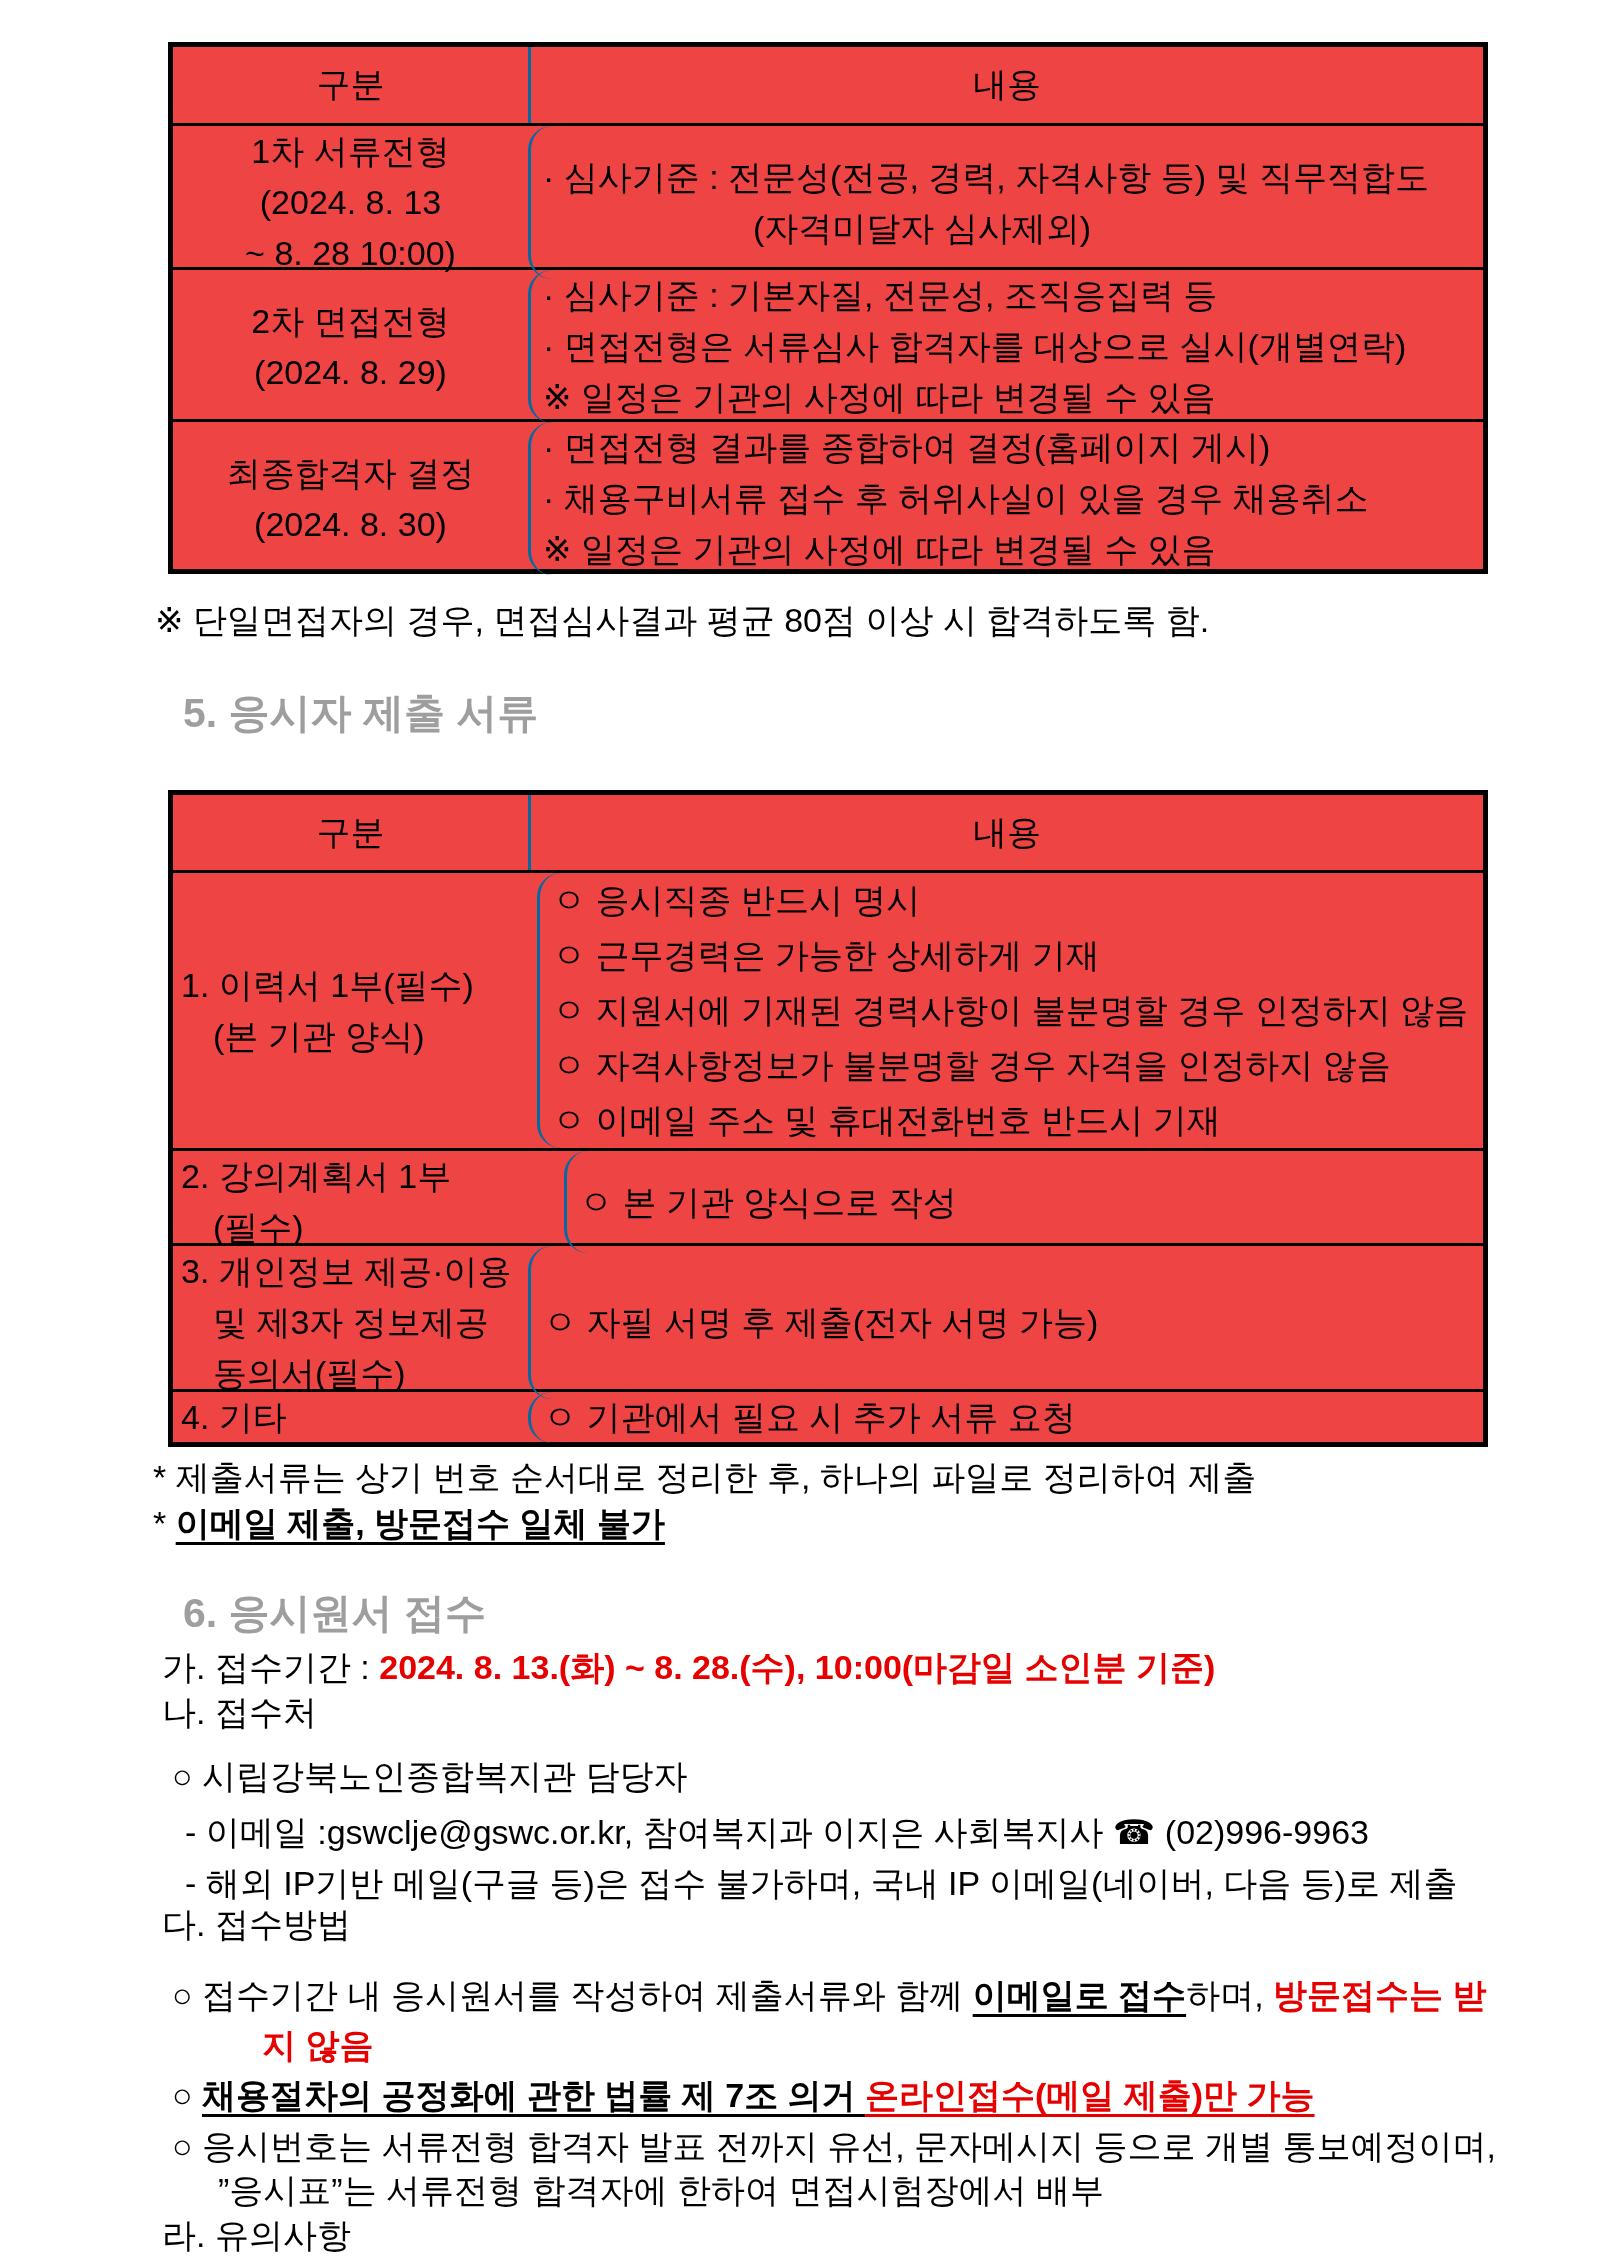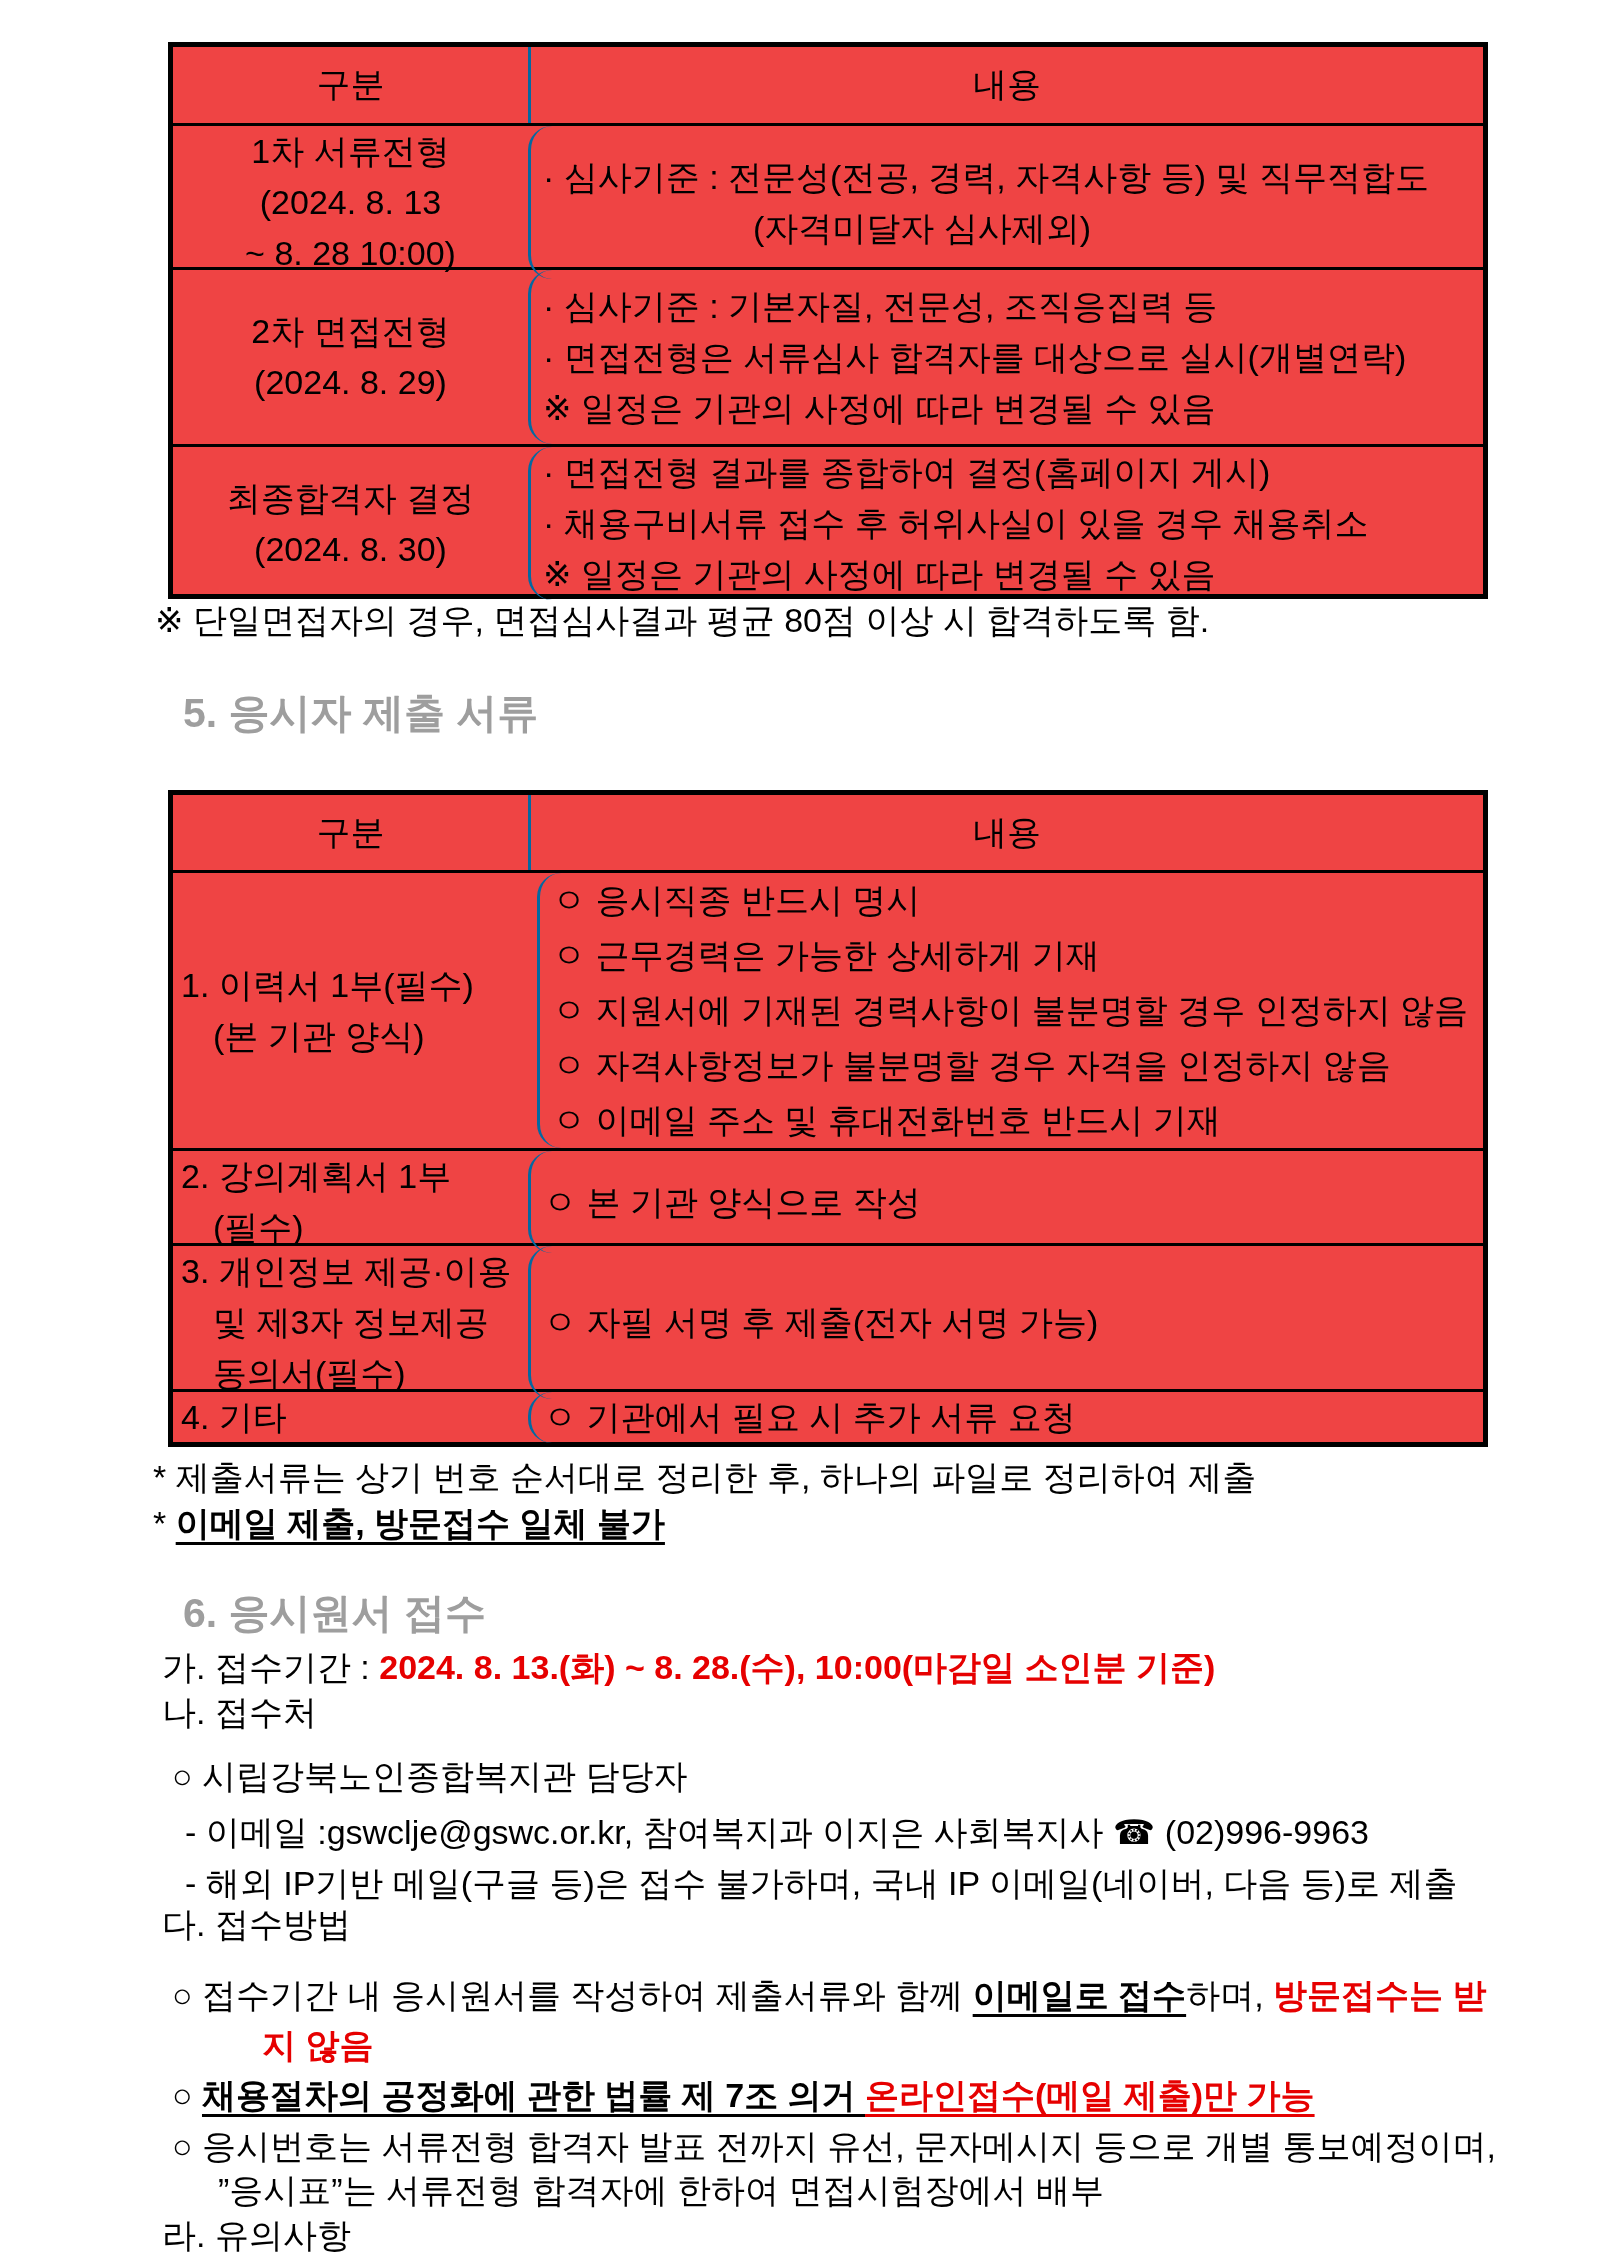--- a/index.html
+++ b/index.html
@@ -43,21 +43,21 @@
       <div class="cell cat-center">
         <div class="ln">1차 서류전형</div>
         <div class="ln">(2024. 8. 13</div>
         <div class="ln">~ 8. 28 10:00)</div>
       </div>
       <div class="cell c2 content">
         <div class="ln">· 심사기준 : 전문성(전공, 경력, 자격사항 등) 및 직무적합도</div>
         <div class="ln indent210">(자격미달자 심사제외)</div>
       </div>
     </div>
-    <div class="trow" style="height:177px;">
+    <div class="trow" style="height:152px;">
       <div class="cell cat-center">
         <div class="ln">2차 면접전형</div>
         <div class="ln">(2024. 8. 29)</div>
       </div>
       <div class="cell c2 content">
         <div class="ln">· 심사기준 : 기본자질, 전문성, 조직응집력 등</div>
         <div class="ln">· 면접전형은 서류심사 합격자를 대상으로 실시(개별연락)</div>
         <div class="ln">※ 일정은 기관의 사정에 따라 변경될 수 있음</div>
       </div>
     </div>
@@ -89,21 +89,21 @@
         <div class="ln indent">(본 기관 양식)</div>
       </div>
       <div class="cell c2 content big">
         <div class="ln">ㅇ 응시직종 반드시 명시</div>
         <div class="ln">ㅇ 근무경력은 가능한 상세하게 기재</div>
         <div class="ln">ㅇ 지원서에 기재된 경력사항이 불분명할 경우 인정하지 않음</div>
         <div class="ln">ㅇ 자격사항정보가 불분명할 경우 자격을 인정하지 않음</div>
         <div class="ln">ㅇ 이메일 주소 및 휴대전화번호 반드시 기재</div>
       </div>
     </div>
-    <div class="trow" style="height:95px;">
+    <div class="trow" style="height:95px;gap:36px;">
       <div class="cell cat-left">
         <div class="ln">2. 강의계획서 1부</div>
         <div class="ln indent">(필수)</div>
       </div>
       <div class="cell c2 content">
         <div class="ln">ㅇ 본 기관 양식으로 작성</div>
       </div>
     </div>
     <div class="trow" style="height:146px;">
       <div class="cell cat-left">

